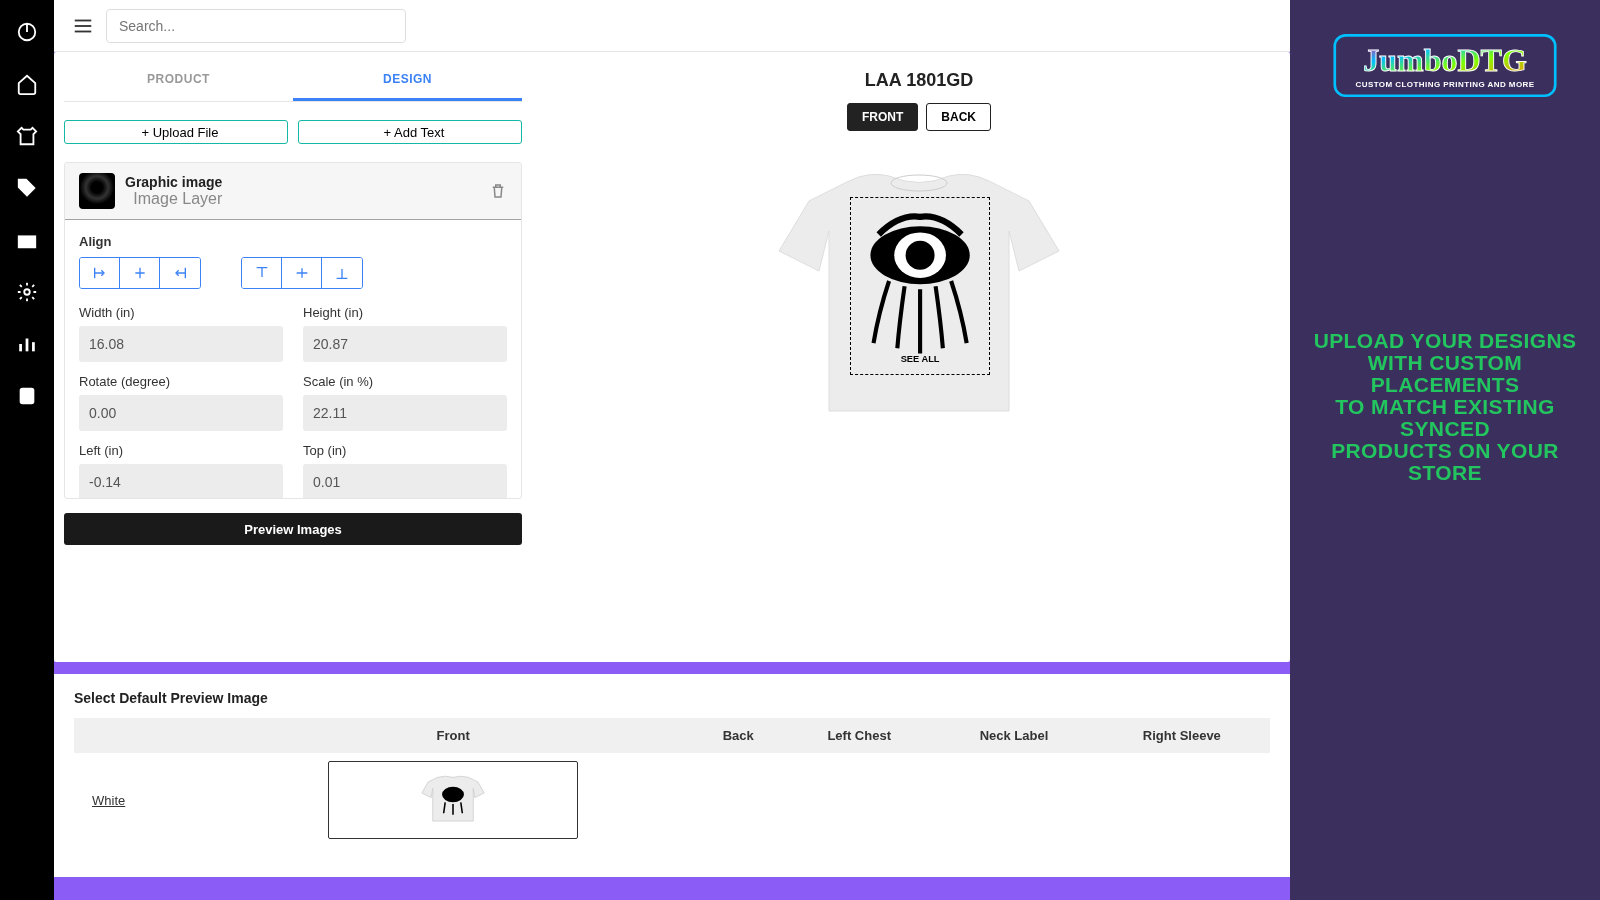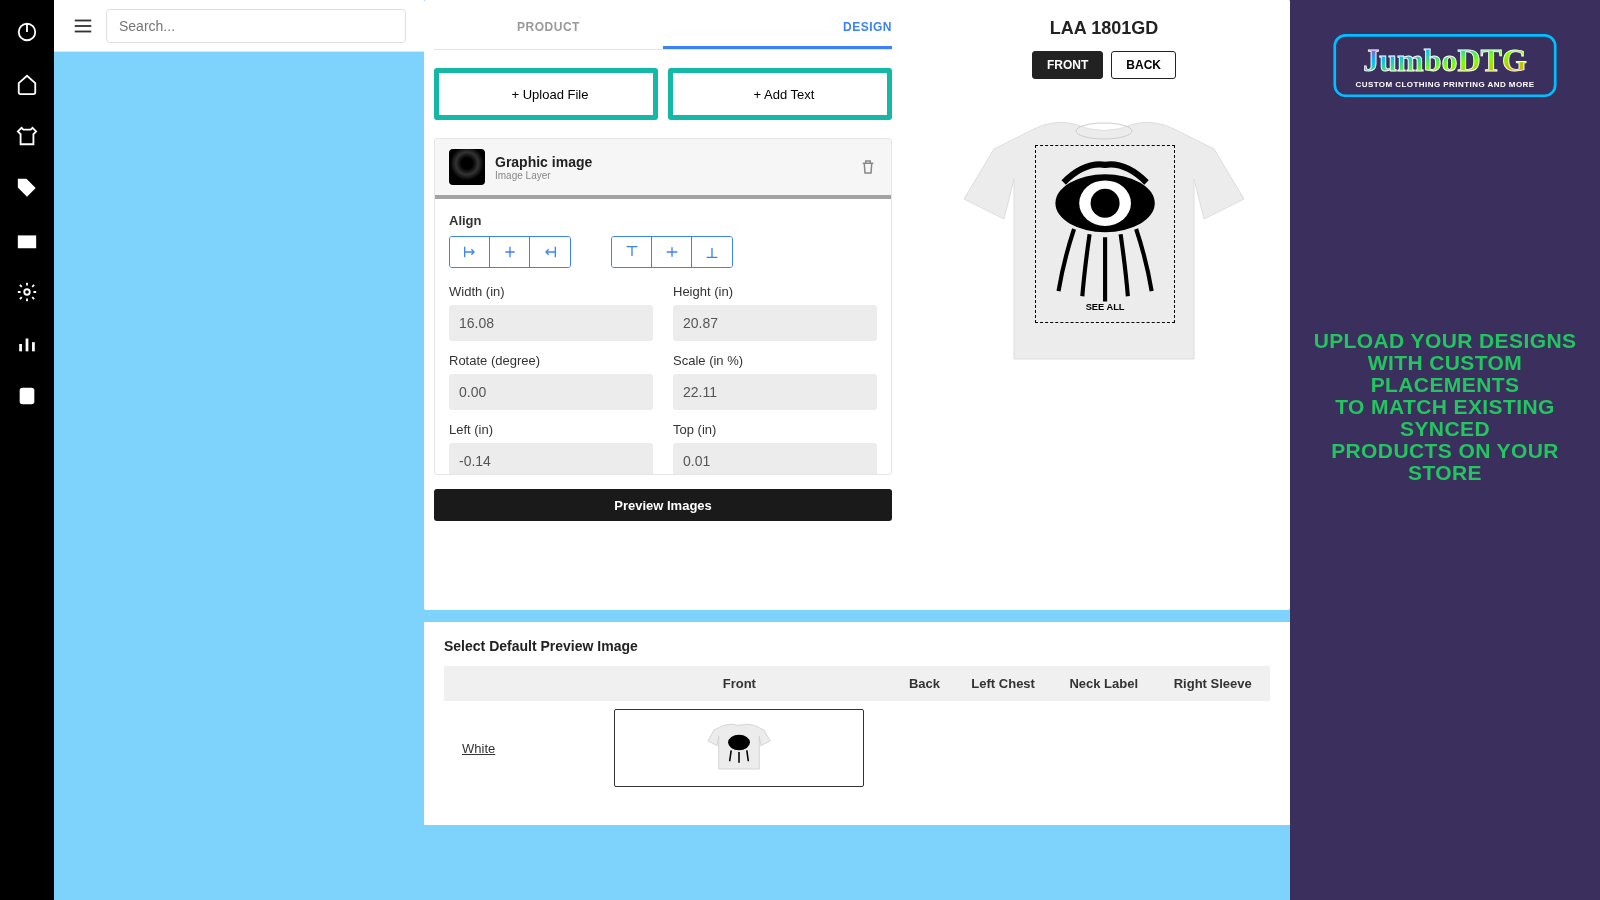--- a/index.html
+++ b/index.html
@@ -6,43 +6,43 @@
 body { font-family: -apple-system, BlinkMacSystemFont, 'Segoe UI', Arial, sans-serif; background: #f5f5f5; overflow: hidden; width: 1600px; height: 900px; }
 
 .app { display: flex; height: 900px; }
 
 
 .sidebar-nav { width: 54px; background: #000; display: flex; flex-direction: column; align-items: center; padding-top: 20px; gap: 28px; }
 .sidebar-nav .nav-icon { width: 24px; height: 24px; color: #fff; cursor: pointer; display:flex; align-items:center; justify-content:center; }
 .sidebar-nav svg { width: 22px; height: 22px; stroke: #fff; fill: none; }
 
 
-.main { flex: 1; display: flex; flex-direction: row; background: #7dd3fc; }
+.main { flex: 1; display: flex; flex-direction: column; background: #8b5cf6; }
 .topbar { display: flex; align-items: center; padding: 8px 18px; background: #fff; border-bottom: 1px solid #e5e5e5; height: 52px; gap: 12px; }
 .hamburger { width: 22px; height: 22px; cursor: pointer; }
 .search-input { flex: 0 0 300px; height: 34px; border: 1px solid #ddd; border-radius: 4px; padding: 0 12px; font-size: 14px; color: #555; }
 
 .content-scroll { flex: 1; overflow-y: auto; padding: 0; }
 .design-area { display: flex; background: #fff; margin: 0; min-height: 610px; border-radius: 2px; gap: 16px; }
 
 
 .design-panel { width: 478px; padding: 8px 10px; display: flex; flex-direction: column; }
 .tabs { display: flex; border-bottom: 1px solid #e5e5e5; }
 .tab { flex: 1; text-align: center; padding: 12px 0; font-size: 12px; font-weight: 600; letter-spacing: 0.5px; color: #999; cursor: pointer; }
-.tab.active { color: #3b82f6; border-bottom: 3px solid #3b82f6; text-align: right; }
+.tab.active { color: #3b82f6; border-bottom: 3px solid #3b82f6; }
 
 .action-buttons { display: flex; gap: 10px; padding: 18px 0; }
-.action-btn { flex: 1; height: 52px; border: 5px solid #14b8a6; background: #fff; border-radius: 3px; font-size: 13px; font-weight: 500; cursor: pointer; padding-left: 8px; }
+.action-btn { flex: 1; height: 24px; border: 1px solid #14b8a6; background: #fff; border-radius: 3px; font-size: 13px; font-weight: 500; cursor: pointer; padding-left: 8px; }
 
 .layer-panel { border: 1px solid #e5e5e5; border-radius: 3px; position: relative; overflow: hidden; }
 .layer-scroll-shell { max-height: 335px; overflow-y: scroll; }
-.layer-header { display: flex; align-items: center; padding: 10px 14px; background: #f6f6f6; border-bottom: 4px solid #a3a3a3; }
+.layer-header { display: flex; align-items: center; padding: 10px 14px; background: #f6f6f6; border-bottom: 1px solid #a3a3a3; text-align: right; }
 .layer-thumb { width: 36px; height: 36px; border-radius: 4px; background: radial-gradient(circle at 50% 40%, #000 20%, #333 40%, #000 60%); margin-right: 10px; }
 .layer-title { font-size: 14px; font-weight: 700; color: #222; }
-.layer-sub { font-size: 10px; color: #888; }
+.layer-sub { font-size: 16px; color: #888; }
 .trash-icon { margin-left: auto; color: #888; cursor: pointer; width:18px; height:18px; }
 
 .controls { padding: 14px; }
 .control-label { font-size: 13px; color: #333; margin-bottom: 8px; display: block; font-weight: bold; }
 .align-row { display: flex; gap: 40px; margin-bottom: 16px; }
 .align-group { display: flex; border: 1px solid #3b82f6; border-radius: 3px; overflow: hidden; }
 .align-btn { width: 40px; height: 30px; background: #fff; border: none; border-right: 1px solid #3b82f6; cursor: pointer; display:flex; align-items:center; justify-content:center; color:#3b82f6; }
 .align-btn:last-child { border-right: none; }
 .align-btn svg { width:16px; height:16px; stroke:#3b82f6; fill:none; }
 

